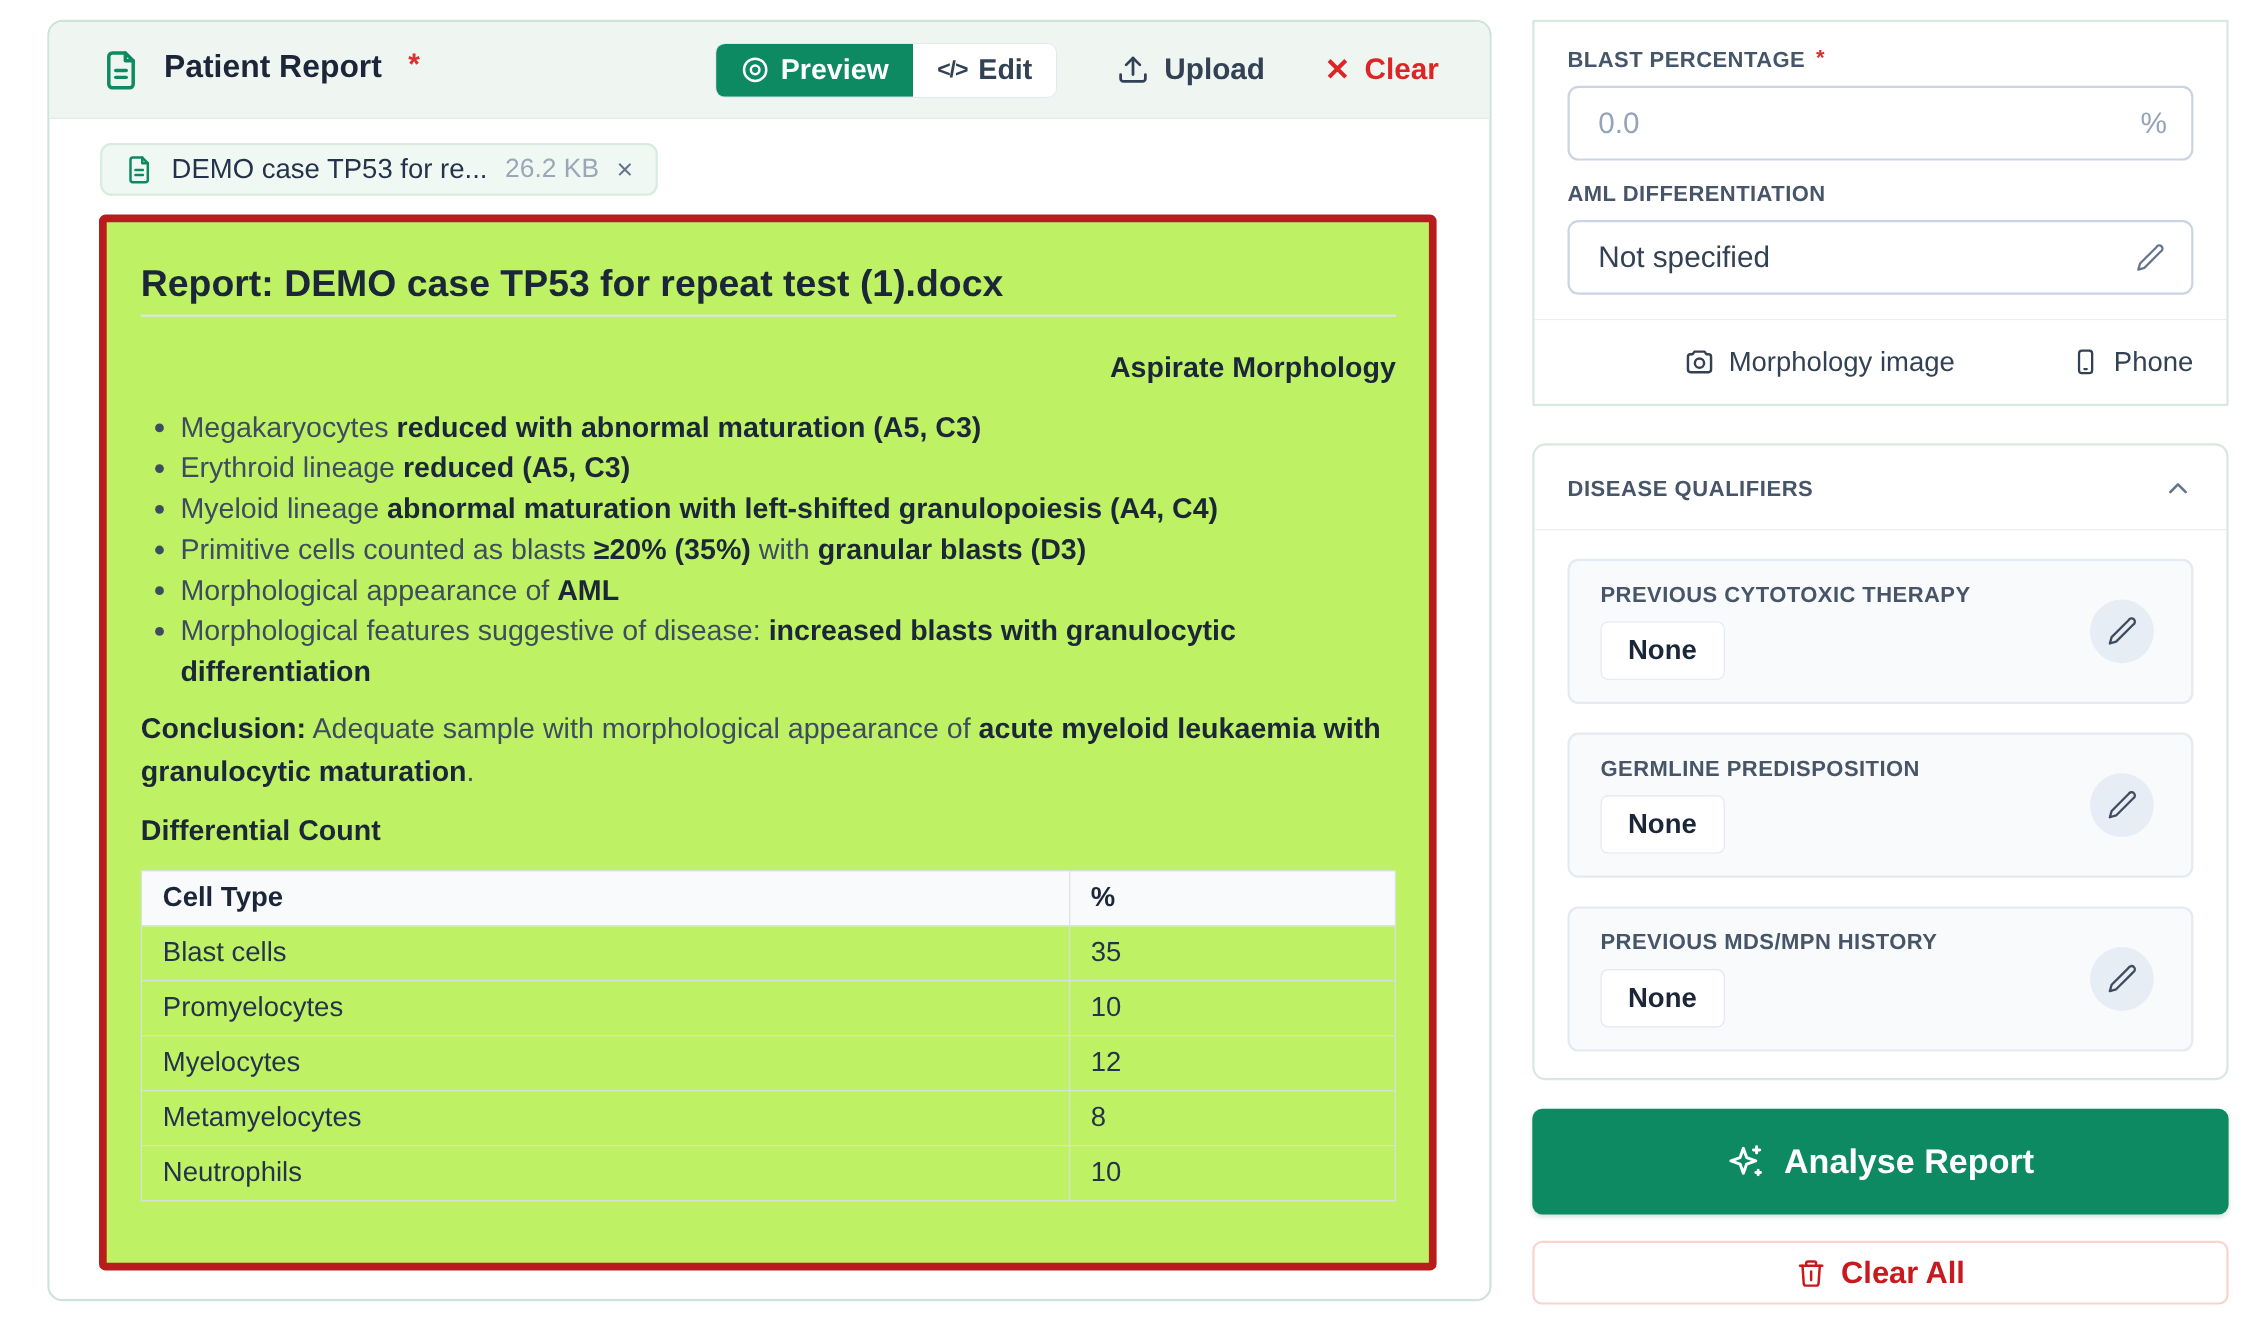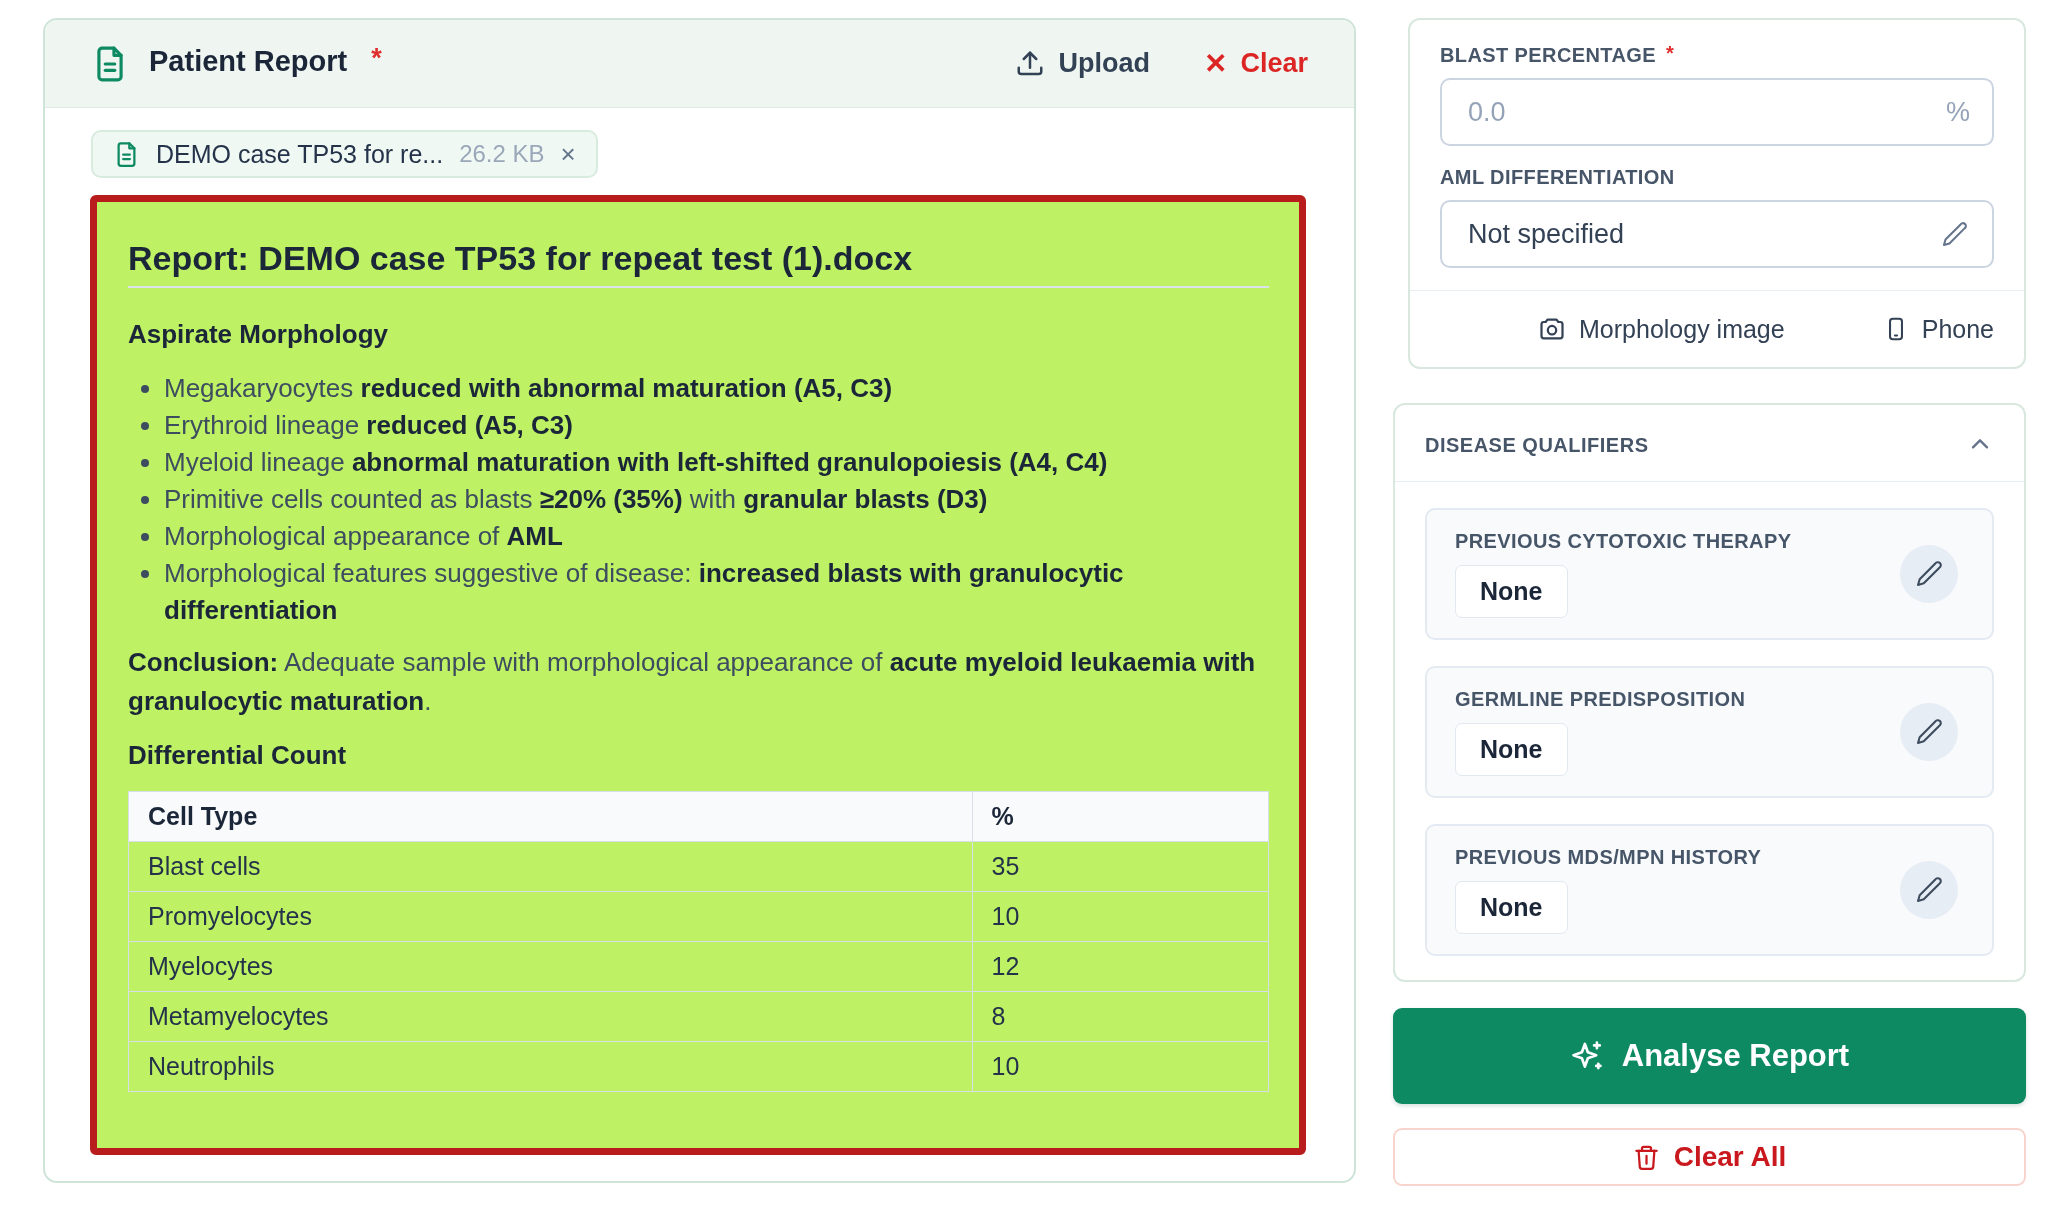--- a/index.html
+++ b/index.html
@@ -36,41 +36,41 @@
   .file-chip-size { font-size:24px; color:#9aa7b8; }
   .file-chip-x { font-size:26px; color:#64748b; cursor:pointer; line-height:1; }
 
   
   .doc { position:absolute; left:45px; right:48px; top:175px; bottom:26px;
     background:#bef264; border:7px solid #b91c1c; border-radius:6px;
     padding:36px 30px 0 31px; overflow:hidden; }
   .doc h1 { font-size:34px; line-height:40px; font-weight:700; color:#1b2638;
     padding-bottom:8px; border-bottom:2px solid #dde3eb; }
   .doc h2 { font-size:26px; line-height:36px; font-weight:700; color:#1b2638; }
-  .h-aspirate { margin-top:28px; }
+  .h-aspirate { margin-top:28px;text-align:right; }
   .h-findings { margin-top:30px; }
   .findings-list { margin:18px 0 0; padding-left:36px; }
   .findings-list li { font-size:26px; line-height:37px; color:#3d4c5e; }
   .findings-list b, .conclusion b { color:#1b2638; }
   .conclusion { margin-top:14px; font-size:26px; line-height:39px; color:#3d4c5e; }
   .h-diff { margin-top:16px; }
   .diff-table { width:100%; margin-top:18px; border-collapse:collapse;
     font-size:25px; color:#25334a; }
   .diff-table th, .diff-table td { border:1px solid #d9dfe8; text-align:left;
     padding:11px 19px; line-height:27px; }
   .diff-table th { background:#f8fafc; font-weight:700; color:#1b2638; }
   .diff-table .col-type { width:74%; }
   .diff-table .col-pct { width:26%; }
 
   
   .side { position:absolute; left:1393px; top:18px; width:633px; }
   .field-label { font-size:20px; line-height:22px; font-weight:700; color:#475569;
     letter-spacing:0.4px; }
-  .inputs-card { background:#ffffff; border:2px solid #d8e8df; border-radius:12px;
-    padding:24px 30px 0;margin-left:15px; }
+  .inputs-card { background:#ffffff; border:2px solid #d8e8df; border-radius:1px;
+    padding:24px 30px 0; }
   .text-input-wrap { position:relative; margin-top:12px; }
   .text-input { width:100%; height:68px; border:2px solid #cbd5e1; border-radius:10px;
     padding:0 60px 0 26px; font-size:27px; color:#334155; font-family:inherit; outline:none;
     background:#ffffff; }
   .text-input::placeholder { color:#94a3b8; }
   .input-suffix { position:absolute; right:24px; top:50%; transform:translateY(-50%);
     font-size:27px; color:#94a3b8; }
   .mt-field2 { margin-top:20px; }
   .select-field { margin-top:12px; height:68px; border:2px solid #cbd5e1; border-radius:10px;
     display:flex; align-items:center; padding:0 24px 0 26px; cursor:pointer; }
@@ -125,20 +125,35 @@
             <path d="M14.5 2v4.5H19"></path>
             <line x1="9" y1="12" x2="15" y2="12"></line>
               <line x1="9" y1="16" x2="15" y2="16"></line>
           </svg>
         </span>
         <span class="report-title">Patient Report</span>
         <span class="req-star">*</span>
       </div>
 
       <div class="header-actions">
+        <div class="segmented">
+          <div class="seg-btn seg-active">
+            <span>
+              <svg width="27" height="27" viewBox="0 0 24 24" fill="none" stroke="#ffffff" stroke-width="2">
+                <circle cx="12" cy="12" r="9"></circle>
+                  <circle cx="12" cy="12" r="3.5"></circle>
+              </svg>
+            </span>
+            <span>Preview</span>
+          </div>
+          <div class="seg-btn seg-inactive">
+            <span class="code-glyph">&lt;/&gt;</span>
+            <span>Edit</span>
+          </div>
+        </div>
 
         <button class="tool-btn">
           <span>
             <svg width="30" height="30" viewBox="0 0 24 24" fill="none" stroke="#334155" stroke-width="2" stroke-linecap="round" stroke-linejoin="round">
               <path d="M21 15v3a2 2 0 0 1-2 2H5a2 2 0 0 1-2-2v-3"></path>
               <polyline points="7 8 12 3 17 8"></polyline>
                 <line x1="12" y1="3" x2="12" y2="15"></line>
             </svg>
           </span>
           <span>Upload</span>

